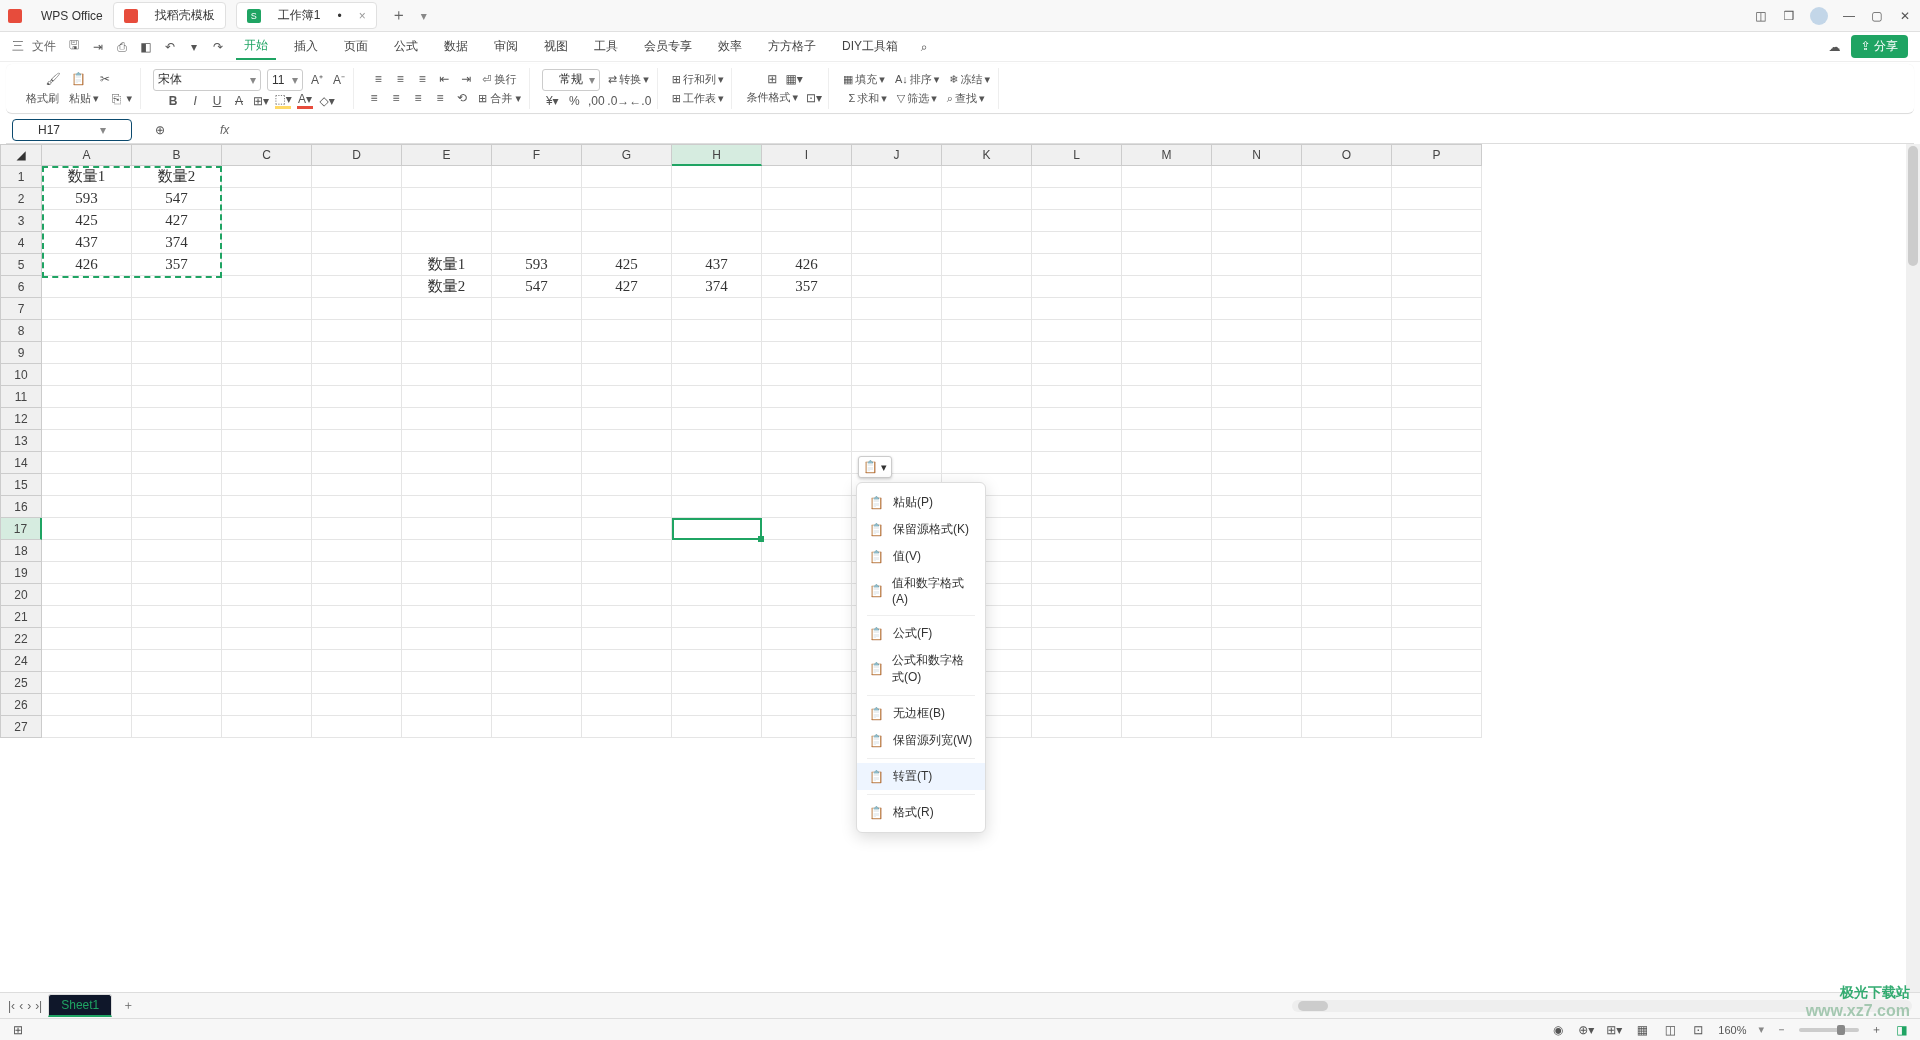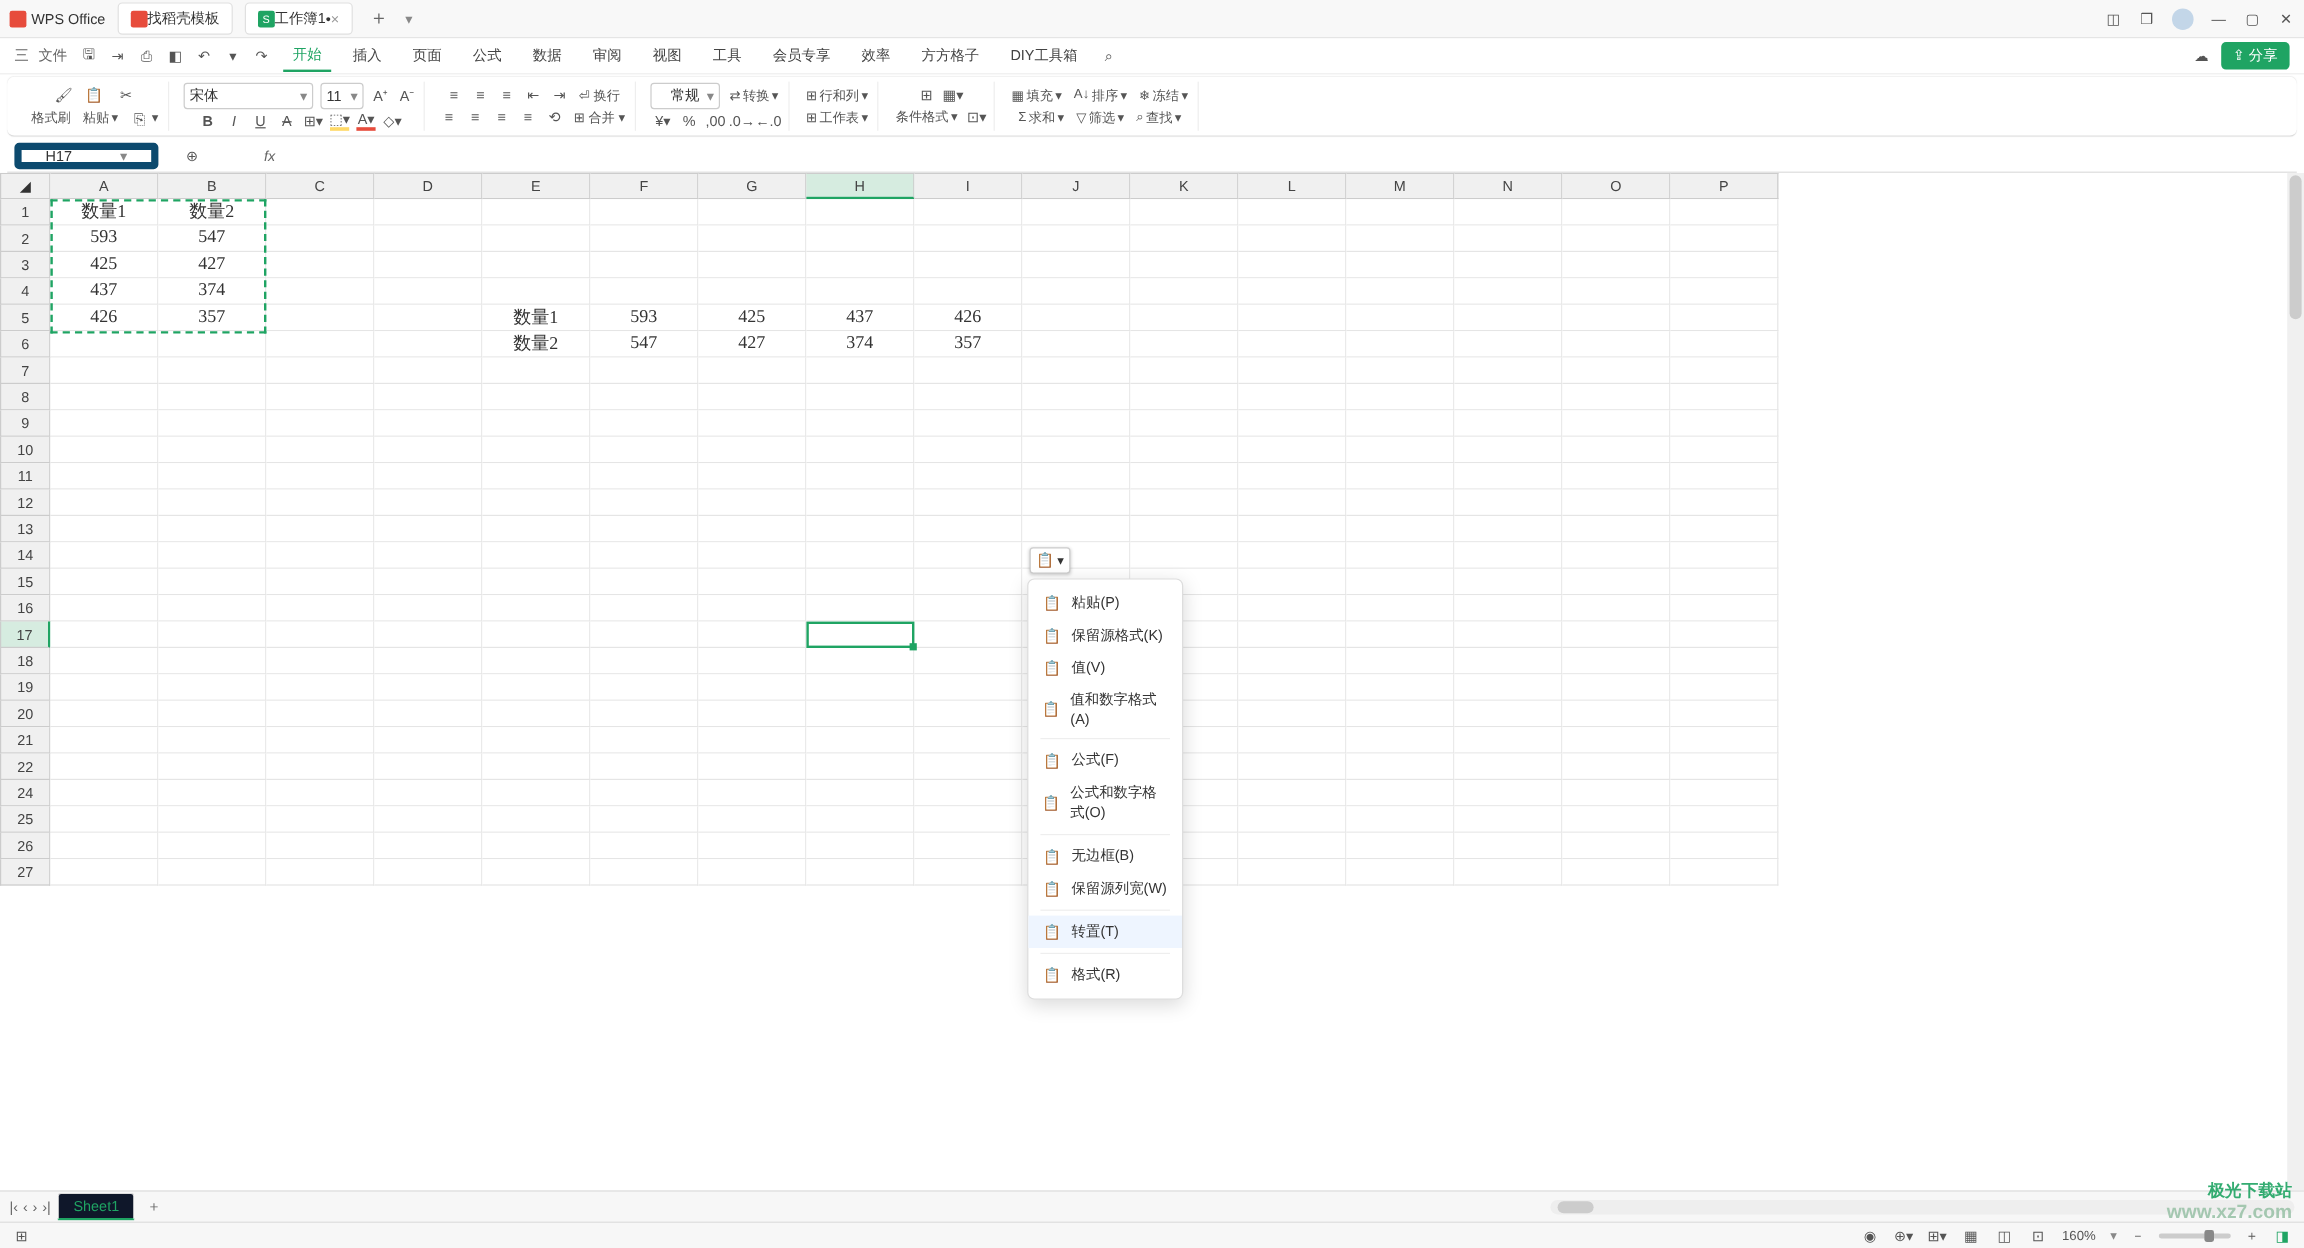--- a/index.html
+++ b/index.html
@@ -1,21 +1,21 @@
 <!DOCTYPE html>
 <html><head>
 <meta charset="utf-8">
 <style>
 *{box-sizing:border-box;margin:0;padding:0;font-family:"Microsoft YaHei","宋体",sans-serif;}
 body{background:#fff;width:1920px;height:1040px;overflow:hidden;font-size:12px;color:#333;position:relative;}
 .titlebar{height:32px;background:#f8f8f8;display:flex;align-items:center;padding:0 8px;border-bottom:1px solid #e0e0e0;}
 .tb-left{display:flex;align-items:center;gap:10px;}
-.tb-app{display:flex;align-items:center;gap:4px;}
+.tb-app{display:flex;align-items:center;gap:19px;}
 .tb-app-icon{width:14px;height:14px;background:#e74c3c;border-radius:2px;}
-.tab{display:flex;align-items:center;gap:0;padding:4px 10px;border-radius:4px;background:#fff;border:1px solid #e0e0e0;}
+.tab{display:flex;align-items:center;gap:17px;padding:4px 10px;border-radius:4px;background:#fff;border:1px solid #e0e0e0;}
 .tab-t{background:#fff;}
 .tab-icon-d{width:14px;height:14px;background:#e74c3c;border-radius:2px;}
 .tab-icon-s{width:14px;height:14px;background:#1fa463;border-radius:2px;color:#fff;display:flex;align-items:center;justify-content:center;font-size:9px;}
 .tab-close{color:#999;cursor:pointer;font-size:12px;}
 .tab-add{font-size:16px;color:#666;cursor:pointer;padding:0 4px;}
 .tb-right{margin-left:auto;display:flex;align-items:center;gap:14px;color:#555;}
 .wc{width:14px;height:14px;display:inline-flex;align-items:center;justify-content:center;}
 .avatar{width:18px;height:18px;border-radius:50%;background:#c3d6e8;}
 .menubar{height:30px;background:#fff;display:flex;align-items:center;padding:0 12px;gap:4px;border-bottom:1px solid #eee;}
 .mb-left{display:flex;align-items:center;gap:10px;}
@@ -26,21 +26,21 @@
 .share-btn{background:#1fa463;color:#fff;padding:3px 10px;border-radius:4px;font-size:12px;}
 .ribbon{height:50px;background:#fff;display:flex;align-items:center;padding:4px 12px;gap:6px;border-bottom:1px solid #ddd;border-radius:6px;margin:2px 6px;box-shadow:0 0 1px rgba(0,0,0,0.08);}
 .rgroup{display:flex;flex-direction:column;gap:2px;align-items:center;padding:0 6px;border-right:1px solid #eee;height:100%;justify-content:center;}
 .rrow{display:flex;align-items:center;gap:6px;}
 .rbtn{display:flex;align-items:center;gap:2px;color:#555;font-size:11px;cursor:pointer;padding:1px 2px;}
 .rsel{border:1px solid #ccc;border-radius:3px;height:22px;padding:0 4px;background:#fff;display:flex;align-items:center;}
 .fontname{width:108px;gap:16px;}
 .fontsize{width:36px;}
 .ico{width:16px;height:16px;display:inline-flex;align-items:center;justify-content:center;font-size:12px;color:#555;}
 .namebox{height:28px;display:flex;align-items:center;border-bottom:1px solid #ddd;background:#fff;margin:0 6px;}
-.nb-cell{width:120px;border:6px solid #0c4a6e;border-radius:4px;height:22px;display:flex;align-items:center;justify-content:center;margin-left:6px;gap:40px;}
+.nb-cell{width:120px;border:1px solid #0c4a6e;border-radius:4px;height:22px;display:flex;align-items:center;justify-content:center;margin-left:6px;gap:40px;}
 .nb-fx{margin-left:20px;display:flex;align-items:center;gap:10px;color:#666;}
 .grid-wrap{position:relative;height:calc(1040px - 32px - 30px - 54px - 28px - 26px - 22px);overflow:hidden;}
 .grid{position:absolute;top:0;left:0;}
 .colhdr-row{display:flex;height:22px;}
 .corner{width:42px;border:1px solid #ccc;background:#f0f0f0;display:flex;align-items:center;justify-content:center;}
 .colhdr{width:90px;border:1px solid #ccc;border-left:none;background:#f0f0f0;display:flex;align-items:center;justify-content:center;color:#444;}
 .colhdr.active{background:#d6ece0;border-bottom:2px solid #1fa463;}
 .row{display:flex;height:22px;}
 .rowhdr{width:42px;border:1px solid #ccc;border-top:none;background:#f0f0f0;display:flex;align-items:center;justify-content:center;color:#444;}
 .rowhdr.active{background:#d6ece0;border-right:2px solid #1fa463;}

